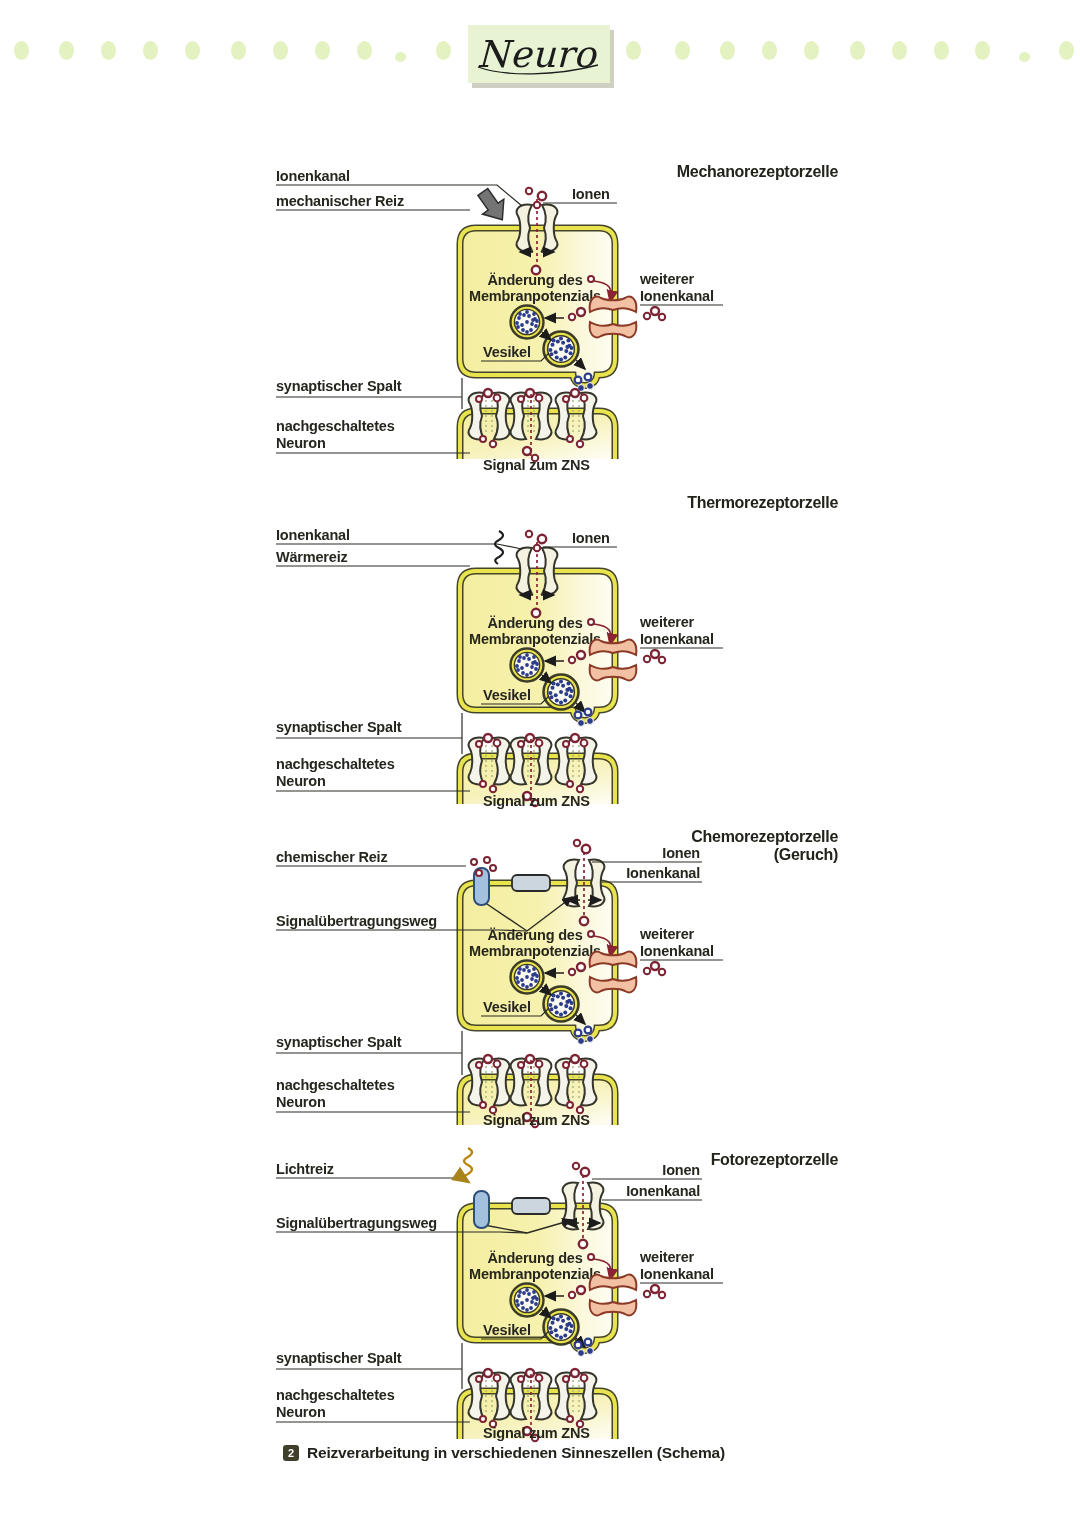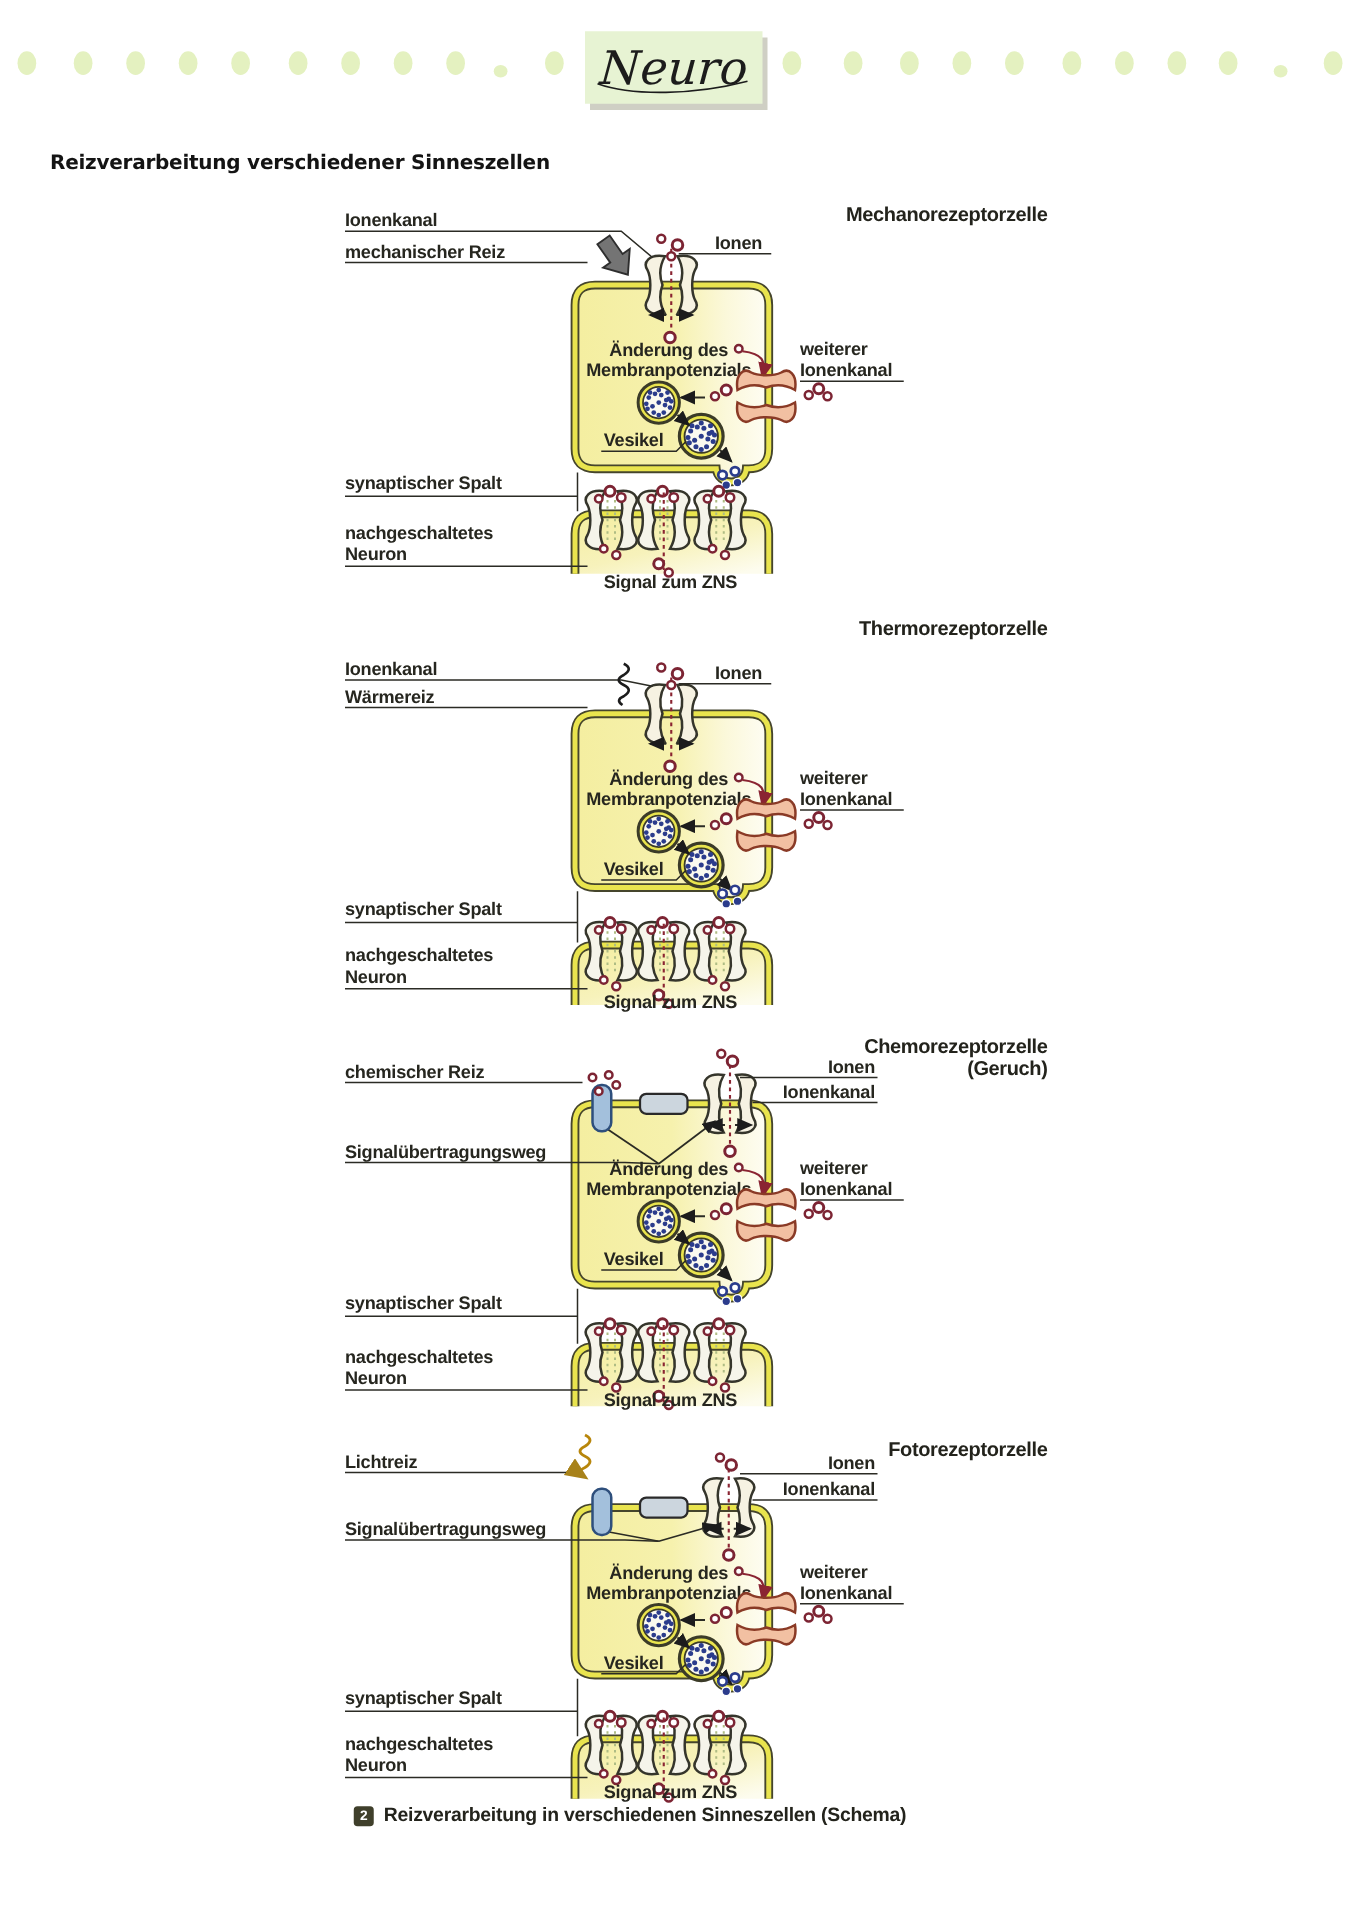--- a/index.html
+++ b/index.html
@@ -53,21 +53,20 @@
       <div class="dot" style="left: 1019px; top: 52px; width: 11px; height: 10px; background: rgb(228, 241, 192);"></div>
     </div>
 
   <div class="neuro-box" id="neuroBox" style="background: rgb(231, 243, 211);">
     <span class="neuro-title">Neuro</span>
     <svg class="neuro-swash" width="126" height="14">
       <path d="M2 4 C 30 14 80 13 122 2" stroke="#1c1c1c" stroke-width="1.3" fill="none"></path>
     </svg>
   </div>
 
-  <div class="heading">Reizverarbeitung verschiedener Sinneszellen</div>
 
   <svg class="fig" id="fig" width="1080" height="1527" viewBox="0 0 1080 1527">
     <defs>
       <linearGradient id="cellG" x1="0" y1="0" x2="1" y2="0">
         <stop offset="0" stop-color="#f4eea0"></stop>
           <stop offset="0.5" stop-color="#f6f1ad"></stop>
         <stop offset="0.78" stop-color="#fbf8da"></stop>
           <stop offset="1" stop-color="#fefdf4"></stop>
       </linearGradient>
       <linearGradient id="neuG" x1="0" y1="0" x2="0.85" y2="1">

